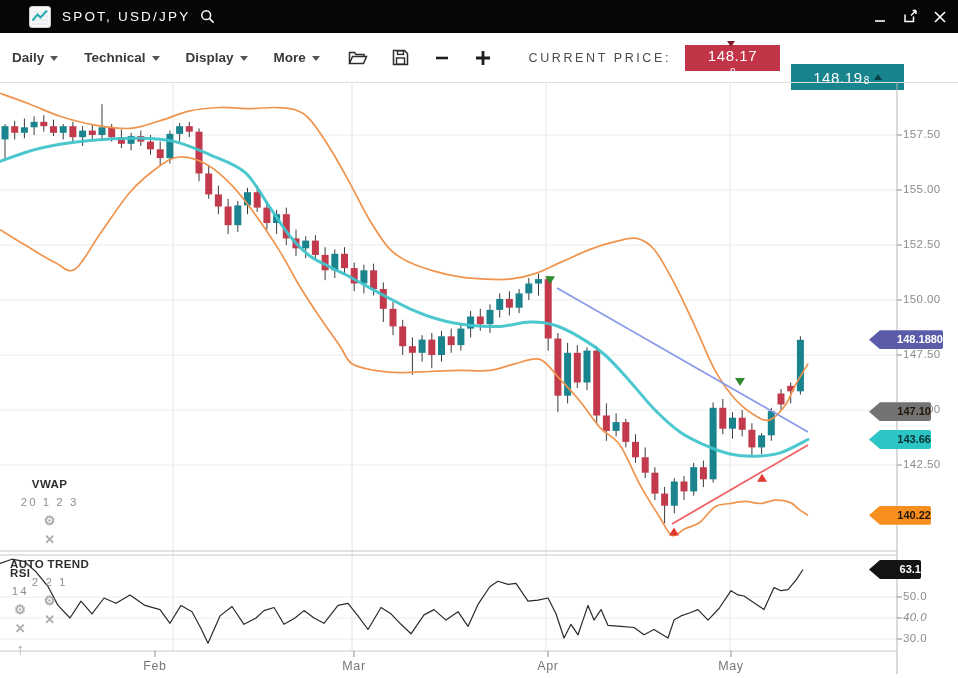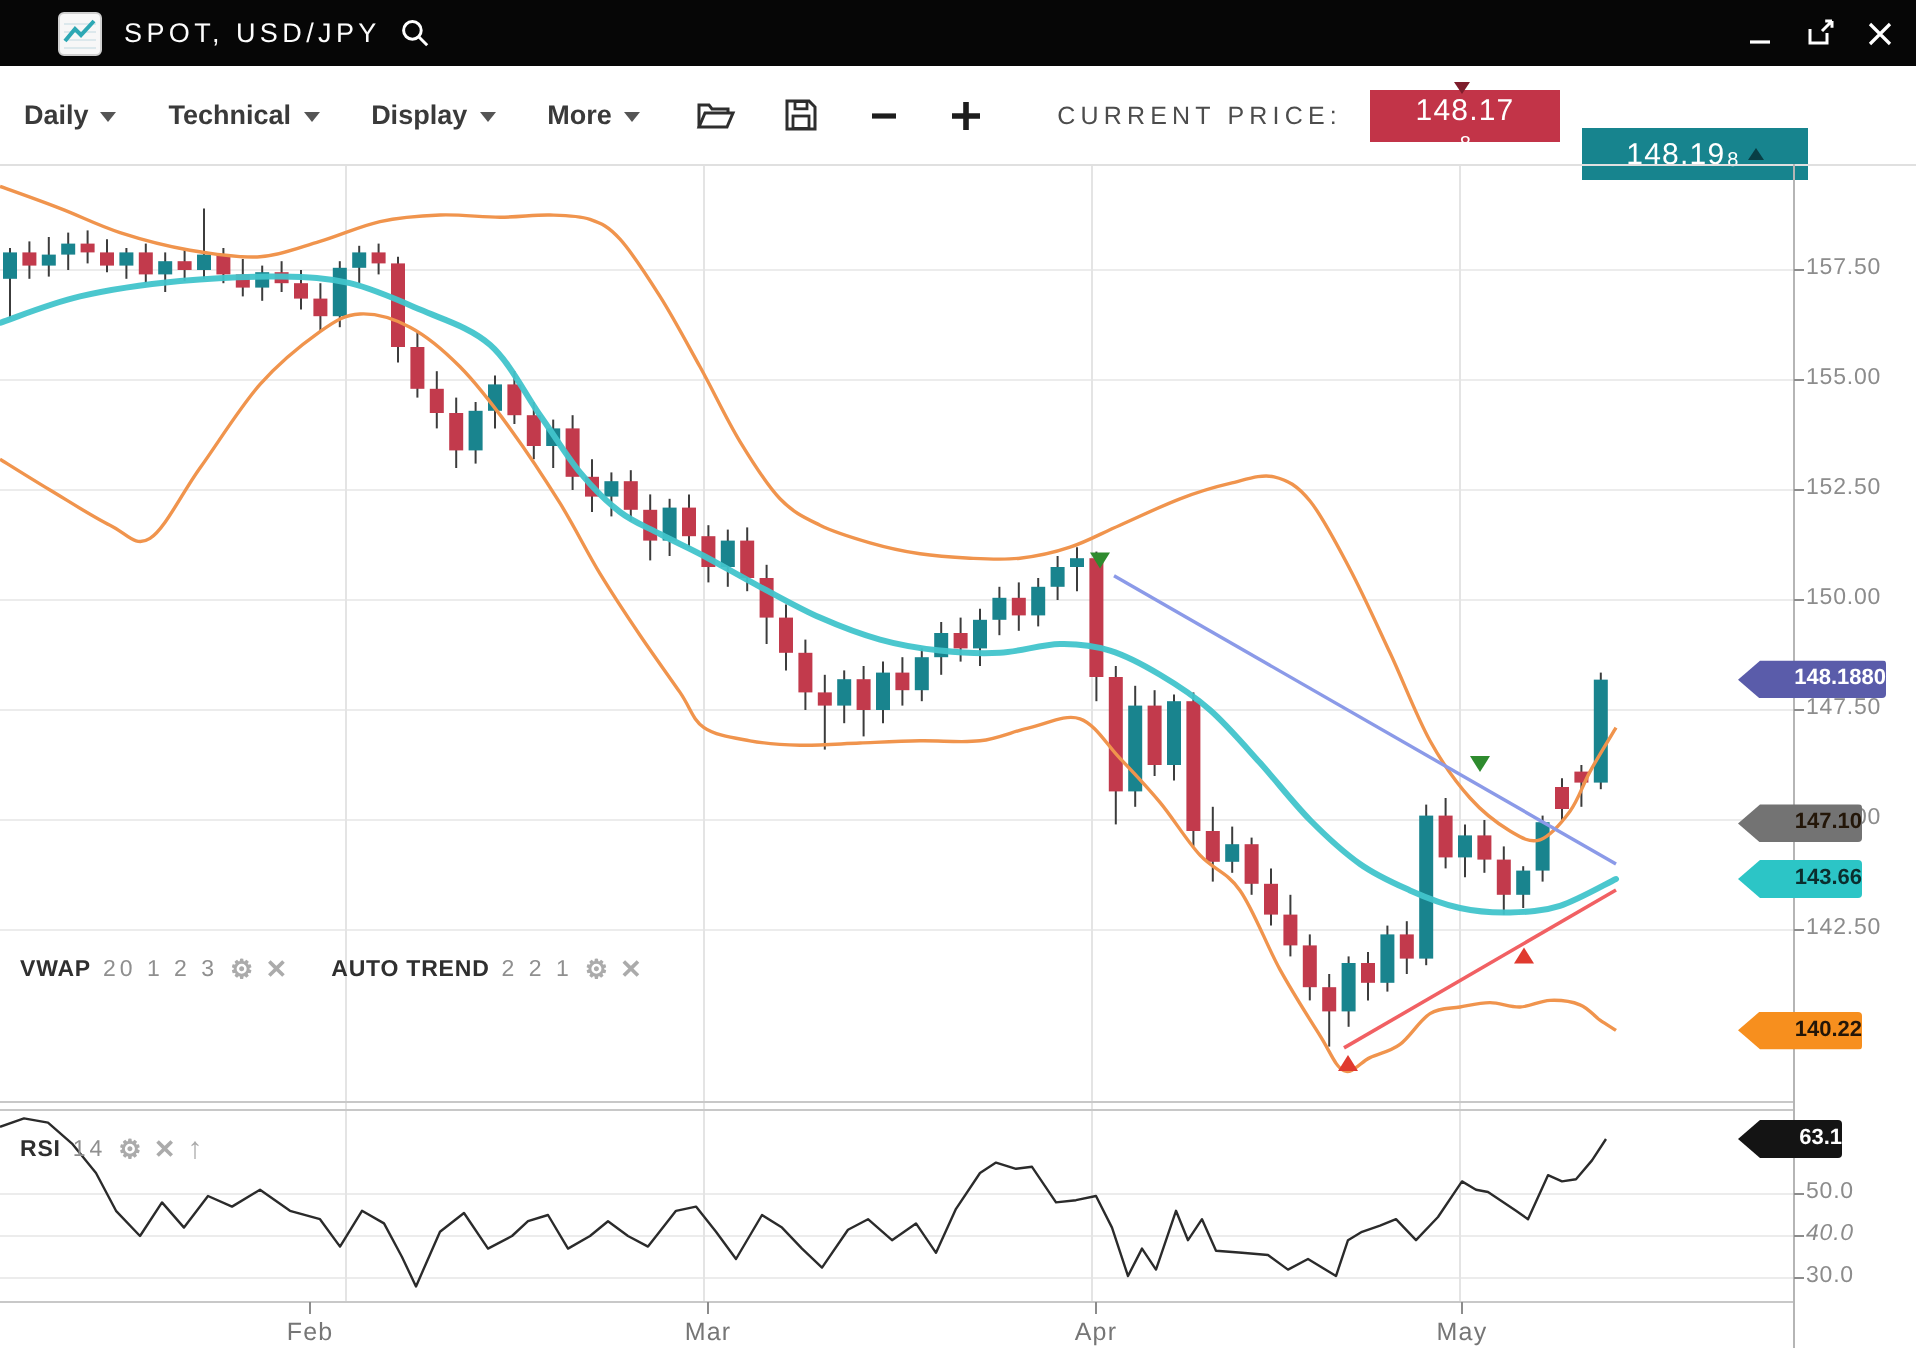--- a/index.html
+++ b/index.html
@@ -40,21 +40,21 @@
 
   
   #chart{position:absolute;left:0;top:82px;}
   .axis-label{position:absolute;left:903px;font-size:11.5px;color:#8c8c8c;letter-spacing:0.4px;}
   .tag{position:absolute;left:869px;height:19px;line-height:19px;font-size:11px;font-weight:bold;
        text-align:right;padding-left:10px;border-radius:2px;
        clip-path:polygon(0 50%,11px 0,100% 0,100% 100%,11px 100%);}
   .month{position:absolute;top:659px;width:46px;text-align:center;font-size:12.5px;
          color:#767676;letter-spacing:0.6px;}
 
-  .legend{position:absolute;display:flex;align-items:center;gap:6px;font-size:11.5px;white-space:nowrap;}
+  .legend{position:absolute;display:flex;align-items:center;gap:6px;font-size:11.5px;white-space:nowrap;flex-direction:column;}
   #legend-main{left:10px;top:478px;}
   #legend-rsi{left:10px;top:567px;}
   .lg-name{font-weight:bold;color:#2f2f2f;letter-spacing:0.4px;}
   .lg-params{color:#8f8f8f;letter-spacing:2px;}
   .lg-ico{color:#ababab;font-size:13px;font-weight:bold;cursor:pointer;line-height:1;}
   .lg-gap{width:10px;}
 </style>
 </head>
 <body>
 

